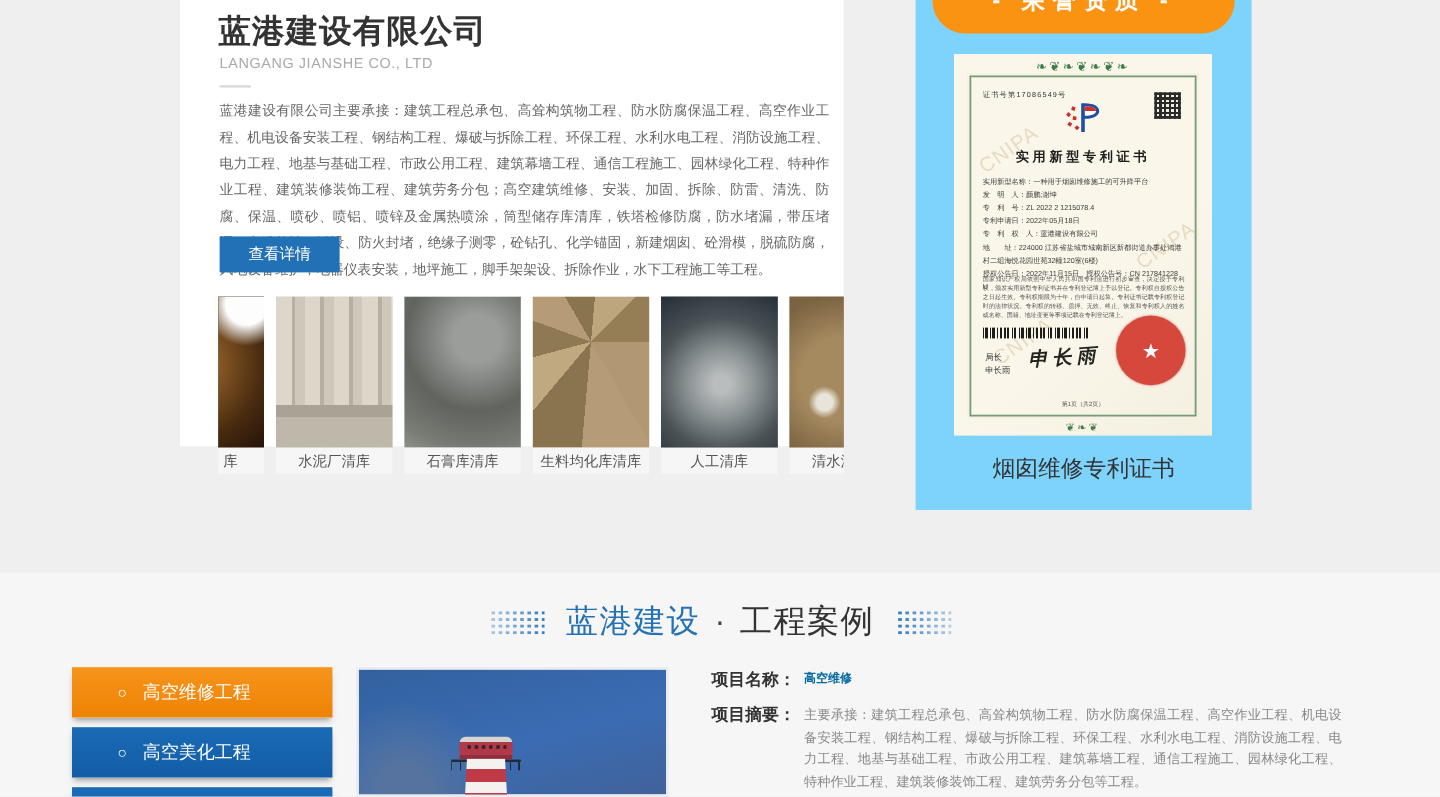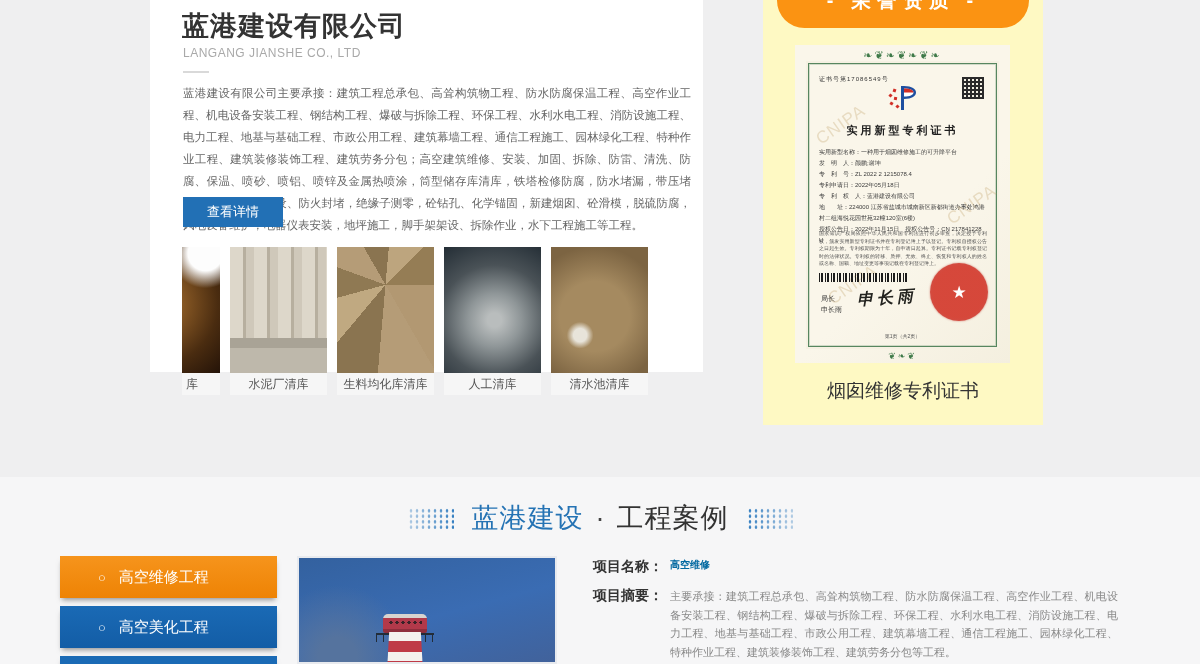--- a/index.html
+++ b/index.html
@@ -25,21 +25,21 @@
     linear-gradient(180deg,rgba(0,0,0,0) 0 72%,#a9a396 72% 80%,#beb8ab 80%),
     repeating-linear-gradient(90deg,#ddd7ca 0 13px,#b7af9f 13px 16px,#cfc8ba 16px 24px),
     linear-gradient(180deg,#c9d2d9 0 14%,#d8d2c5 14%);}
   .img-c{background:radial-gradient(circle at 62% 28%,#9a9d99 0 18%,#60635e 55%,#787c74 85%,#8d9188 100%);}
   .img-d{background:conic-gradient(from 180deg at 50% 28%,#b59c77 0 30deg,#8a7450 30deg 60deg,#c0a981 60deg 95deg,#8f7953 95deg 130deg,#b59c77 130deg 180deg,#8a7450 180deg 220deg,#bda57e 220deg 260deg,#93causes 0),#a98f68;}
   .img-d{background:conic-gradient(from 150deg at 50% 30%,#b59c77 0 35deg,#8a7450 35deg 70deg,#c0a981 70deg 105deg,#8f7953 105deg 140deg,#b59c77 140deg 180deg,#8a7450 180deg 215deg,#bda57e 215deg 255deg,#957d55 255deg 300deg,#b29872 300deg 360deg);}
   .img-e{background:radial-gradient(circle at 52% 58%,#b9bdbd 0 8%,#8f9698 30%,#4a5257 62%,#232d35 100%),#1d2730;}
   .img-f{background:radial-gradient(circle at 30% 70%,#e8e4da 0 6%,rgba(0,0,0,0) 12%),radial-gradient(circle at 45% 55%,#a58a60 0 40%,#7c6442 80%),#7c6442;}
 
   
-  .honor-card{position:absolute;left:763px;top:0;width:280px;height:425px;background:#fef9c3;}
+  .honor-card{position:absolute;left:763px;top:0;width:280px;height:425px;background:#7dd3fc;}
   .honor-badge{position:absolute;left:50%;top:-27px;transform:translateX(-50%);width:252px;height:55px;border-radius:28px;background:#fb9312;color:#fff;font-size:20px;font-weight:bold;letter-spacing:6px;display:flex;align-items:center;justify-content:center;cursor:pointer;}
   .cert{position:absolute;left:32px;top:45px;width:215px;height:318px;background:linear-gradient(135deg,#faf6ea 0 60%,#f4efdf);overflow:hidden;}
   .cert-frame{position:absolute;left:13px;top:18px;right:13px;bottom:16px;border:1px solid #57865f;box-shadow:0 0 0 2px #f6f1e2,inset 0 0 0 1px rgba(87,134,95,.25);}
   .cert-flourish{position:absolute;top:4px;left:0;right:0;text-align:center;color:#3f7a49;font-size:11px;letter-spacing:2px;}
   .cert-flourish.bottom{top:auto;bottom:2px;font-size:9px;}
   .cert-wm{position:absolute;color:rgba(197,168,118,.35);font-size:17px;transform:rotate(-35deg);letter-spacing:1px;}
   .wm1{left:18px;top:70px;} .wm2{right:10px;top:150px;} .wm3{left:30px;top:230px;}
   .cert-no{position:absolute;left:24px;top:30px;font-size:6px;color:#333;letter-spacing:1px;}
   .cert-qr{position:absolute;right:26px;top:32px;width:22px;height:22px;background:
     repeating-linear-gradient(90deg,#2a2a2a 0 2px,rgba(0,0,0,0) 2px 4px),
@@ -98,20 +98,24 @@
 
     <div class="carousel">
       <div class="c-track">
         <figure class="c-item first">
           <div class="c-img img-a"></div>
           <figcaption class="c-cap">库</figcaption>
         </figure>
         <figure class="c-item">
           <div class="c-img img-b"></div>
           <figcaption class="c-cap">水泥厂清库</figcaption>
+        </figure>
+        <figure class="c-item">
+          <div class="c-img img-c"></div>
+          <figcaption class="c-cap">石膏库清库</figcaption>
         </figure>
         <figure class="c-item">
           <div class="c-img img-d"></div>
           <figcaption class="c-cap">生料均化库清库</figcaption>
         </figure>
         <figure class="c-item">
           <div class="c-img img-e"></div>
           <figcaption class="c-cap">人工清库</figcaption>
         </figure>
         <figure class="c-item">

